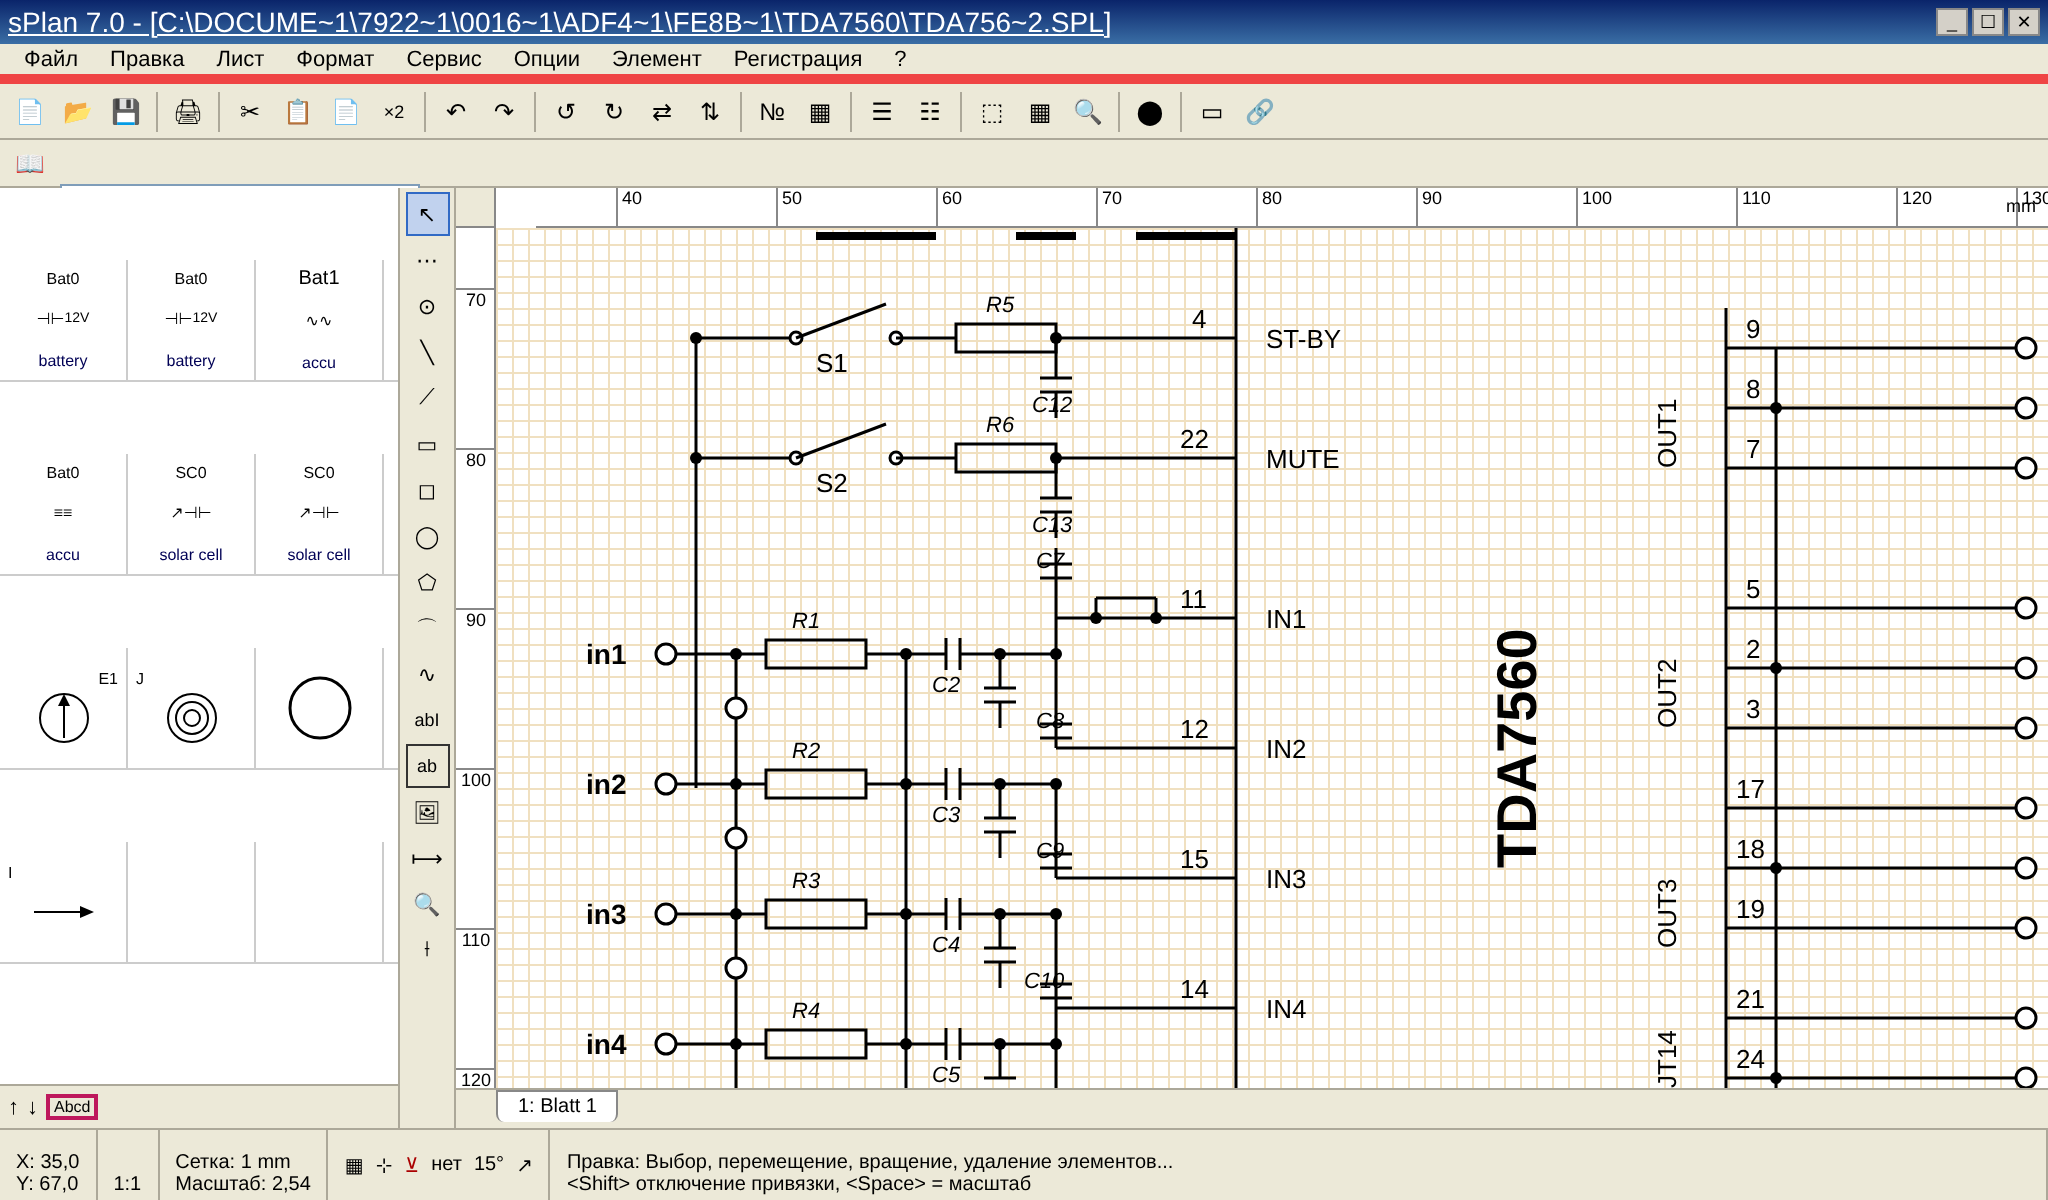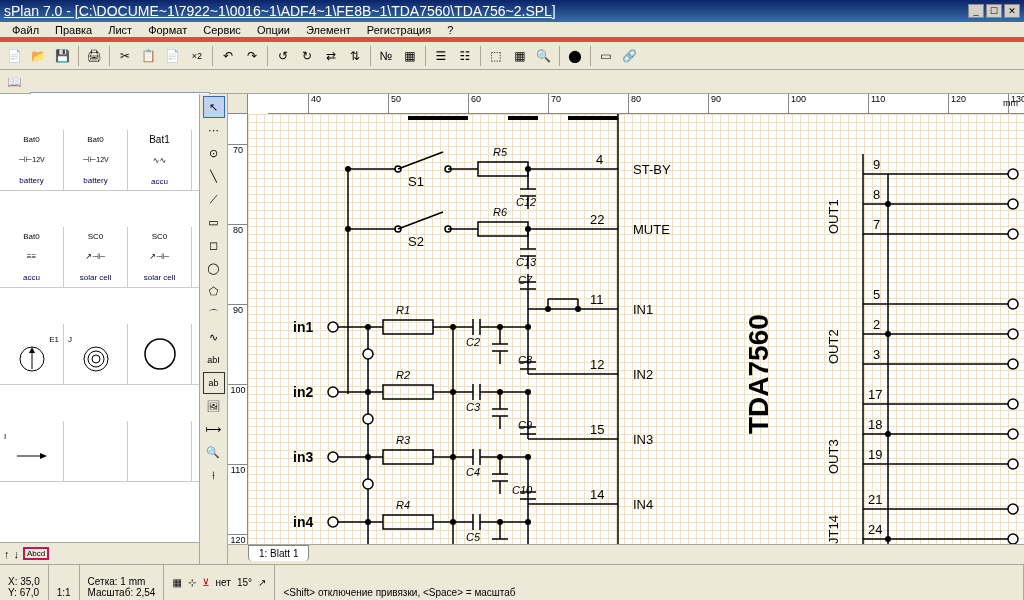--- a/index.html
+++ b/index.html
@@ -506,15 +506,16 @@
   </div>
   <div class="sb-cell" style="display:flex;flex-direction:row;align-items:center;gap:6px">
     <span>▦</span>
     <span>⊹</span>
     <span style="color:#a00">⊻</span>
     <span>нет</span>
     <span>15°</span>
     <span>↗</span>
   </div>
   <div class="sb-cell" style="flex:1">
+    <span>Правка: Выбор, перемещение, вращение, удаление элементов...</span>
     <span>&lt;Shift&gt; отключение привязки, &lt;Space&gt; = масштаб</span>
   </div>
 </div>
 
 </body></html>

